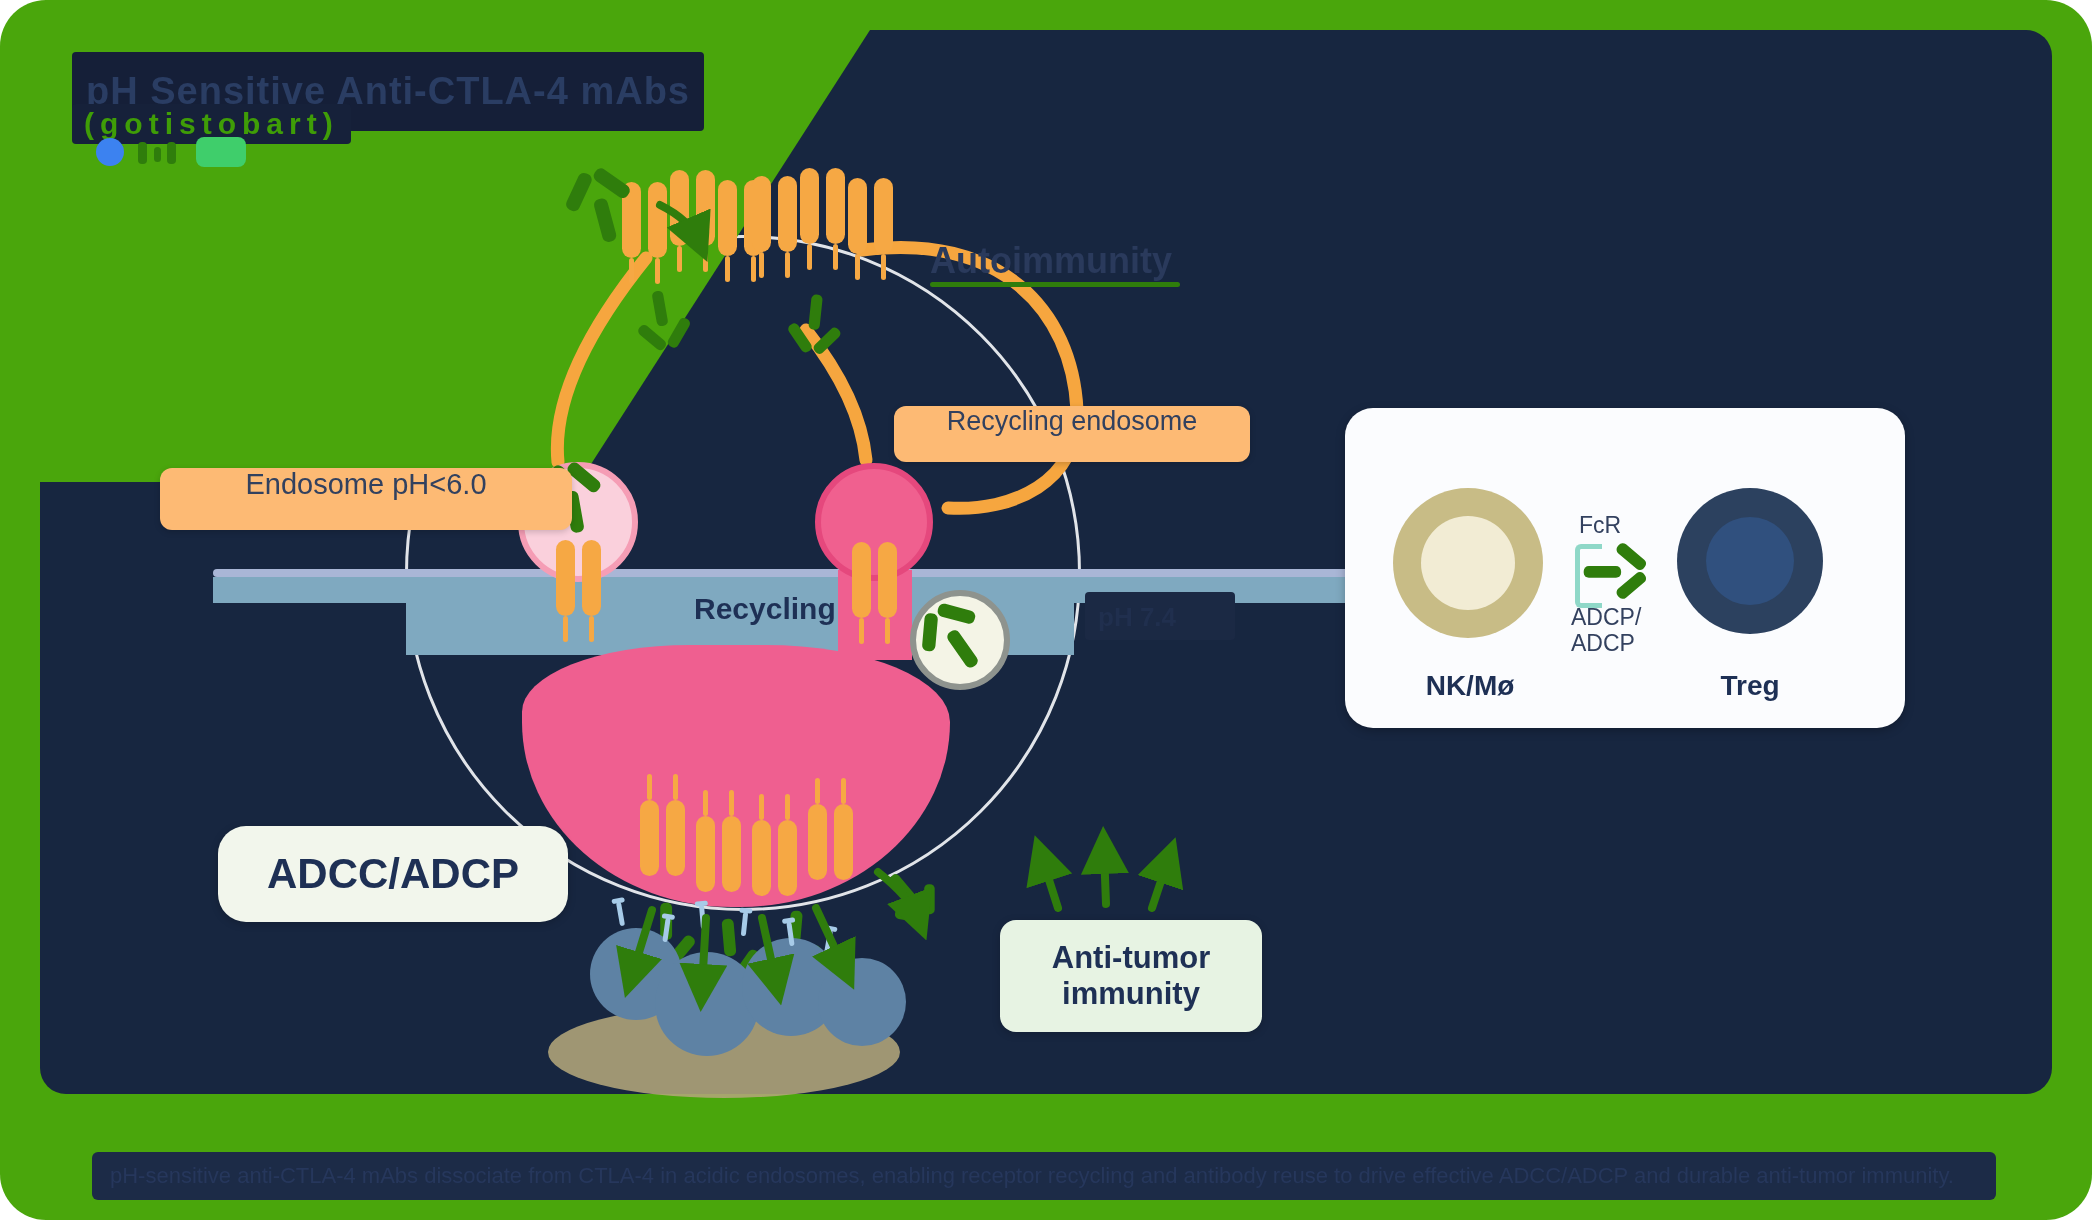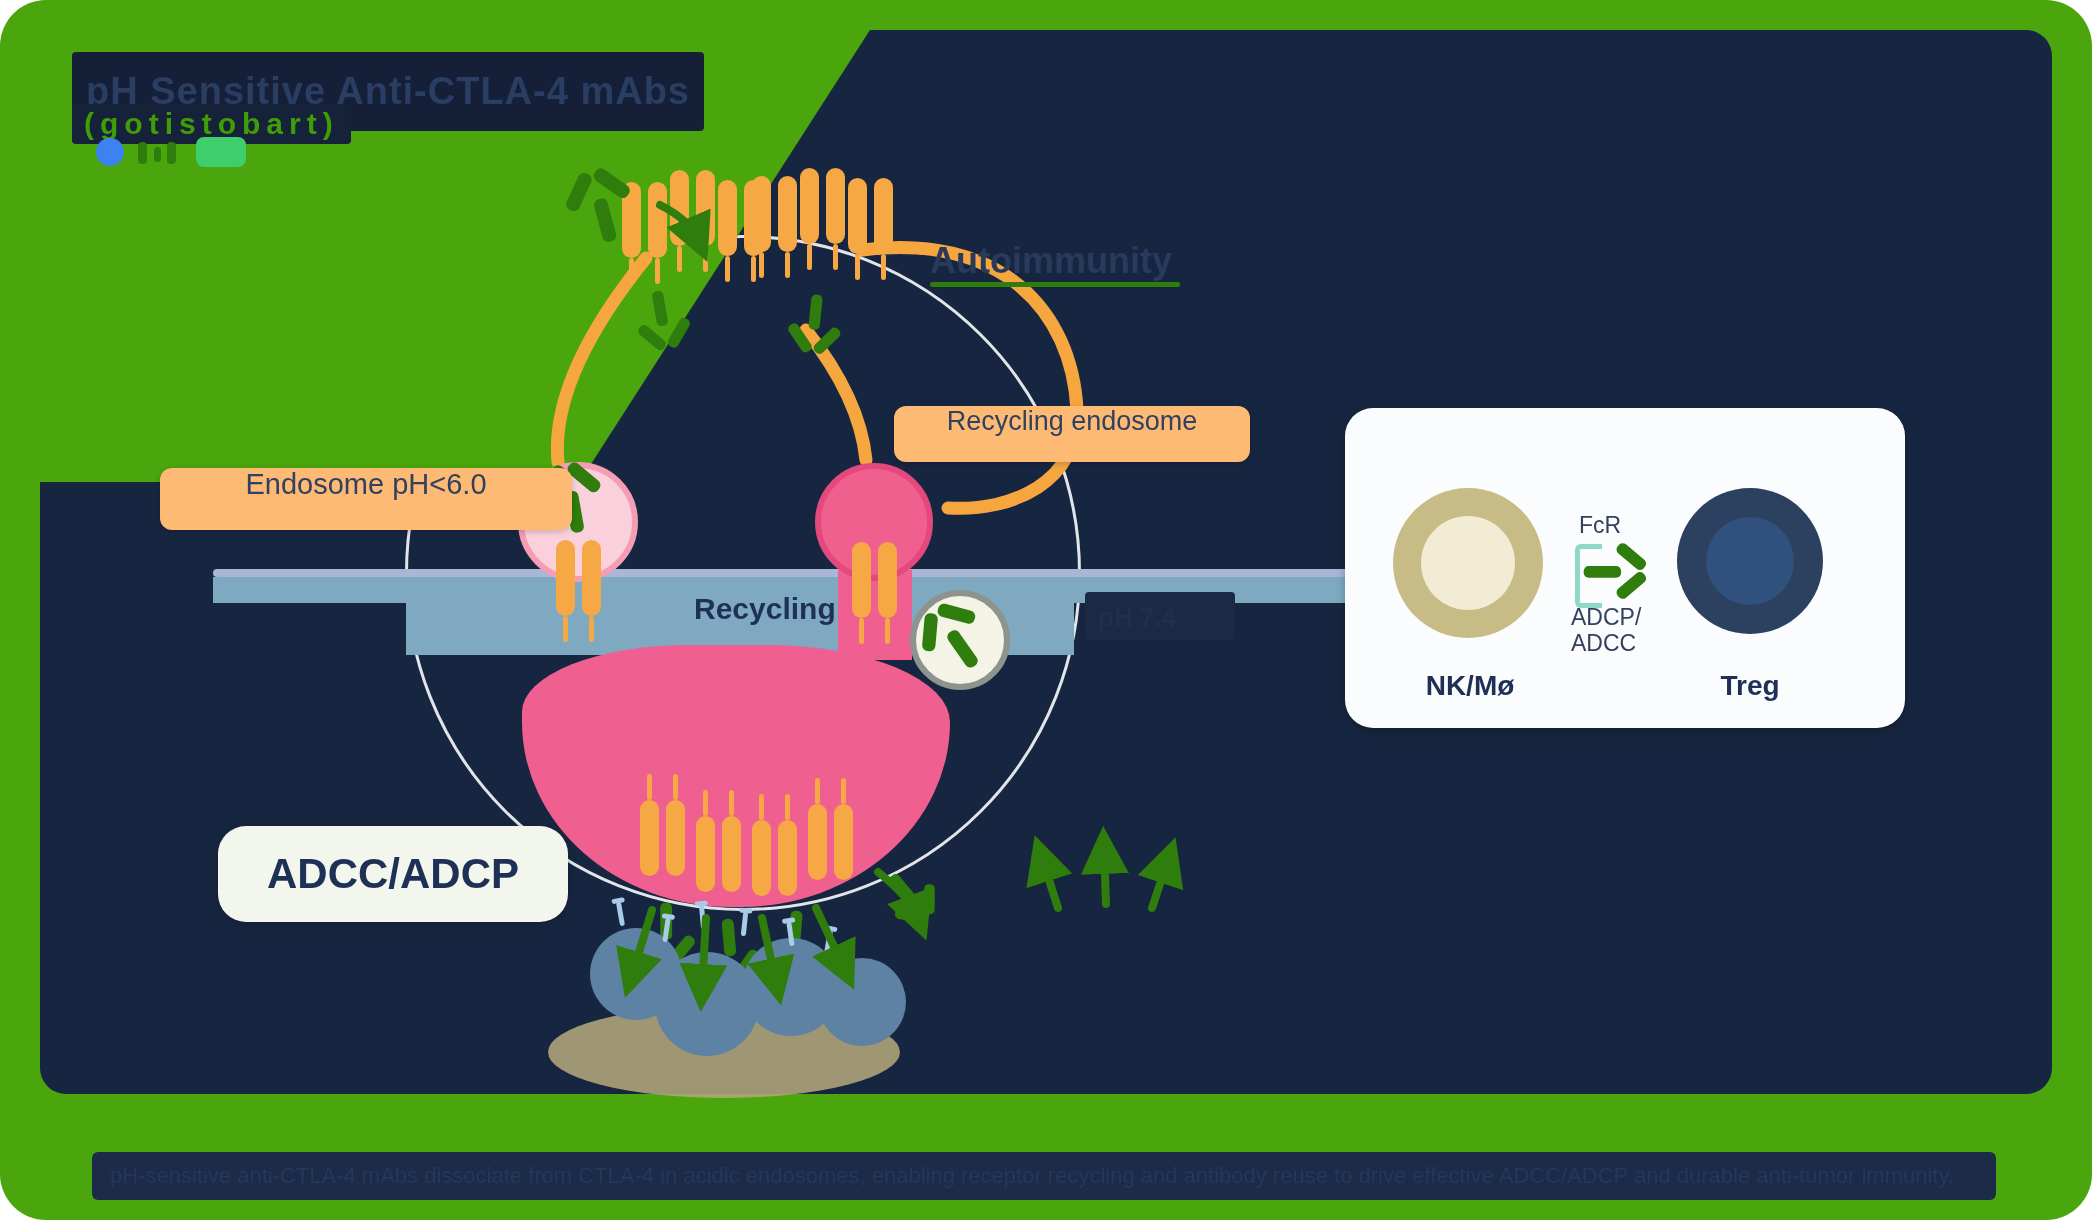--- a/index.html
+++ b/index.html
@@ -236,20 +236,24 @@
 
   <div class="box" style="left:894px;top:406px;width:356px;height:56px;">
     <span>Recycling endosome</span>
   </div>
   <div class="box" style="left:160px;top:468px;width:412px;height:62px;">
     <span style="font-size:29px;">Endosome pH&lt;6.0</span>
   </div>
   <div class="adcc-box">
     <span>ADCC/ADCP</span>
   </div>
+  <div class="antitumor-box">
+    <span>Anti-tumor</span>
+    <span>immunity</span>
+  </div>
 
   <div class="tan"></div>
   <div class="tumor" style="left:590px;top:928px;width:92px;height:92px;"></div>
   <div class="tumor" style="left:655px;top:952px;width:104px;height:104px;"></div>
   <div class="tumor" style="left:742px;top:938px;width:98px;height:98px;"></div>
   <div class="tumor" style="left:818px;top:958px;width:88px;height:88px;"></div>
   <div class="ant" style="left:618px;top:902px;transform:rotate(-10deg);"></div>
   <div class="ant" style="left:664px;top:918px;transform:rotate(8deg);"></div>
   <div class="ant" style="left:700px;top:905px;transform:rotate(-5deg);"></div>
   <div class="ant" style="left:742px;top:912px;transform:rotate(6deg);"></div>
@@ -264,21 +268,21 @@
         <div class="inner"></div>
       </div>
     <div class="small-label" style="left:234px;top:104px;">FcR</div>
     <div class="fcr-bracket"></div>
     <div class="ab" style="left:256px;top:144px;transform:scale(1.7) rotate(90deg);">
         <i class="stem"></i>
         <i class="al"></i>
         <i class="ar"></i>
       </div>
     <div class="small-label" style="left:226px;top:196px;">ADCP/</div>
-    <div class="small-label" style="left:226px;top:222px;">ADCC</div>
+    <div class="small-label" style="left:226px;top:222px;">ADCP</div>
     <div class="cell-label" style="left:40px;top:262px;width:170px;">NK/Mø</div>
     <div class="cell-label" style="left:330px;top:262px;width:150px;">Treg</div>
   </div>
 
   <svg class="layer" width="2092" height="1220" viewBox="0 0 2092 1220">
     <defs>
       <marker id="ah" markerWidth="6" markerHeight="6" refX="3" refY="3" orient="auto">
         <path d="M0,0 L6,3 L0,6 Z" fill="#2F7D0C"></path>
       </marker>
     </defs>

